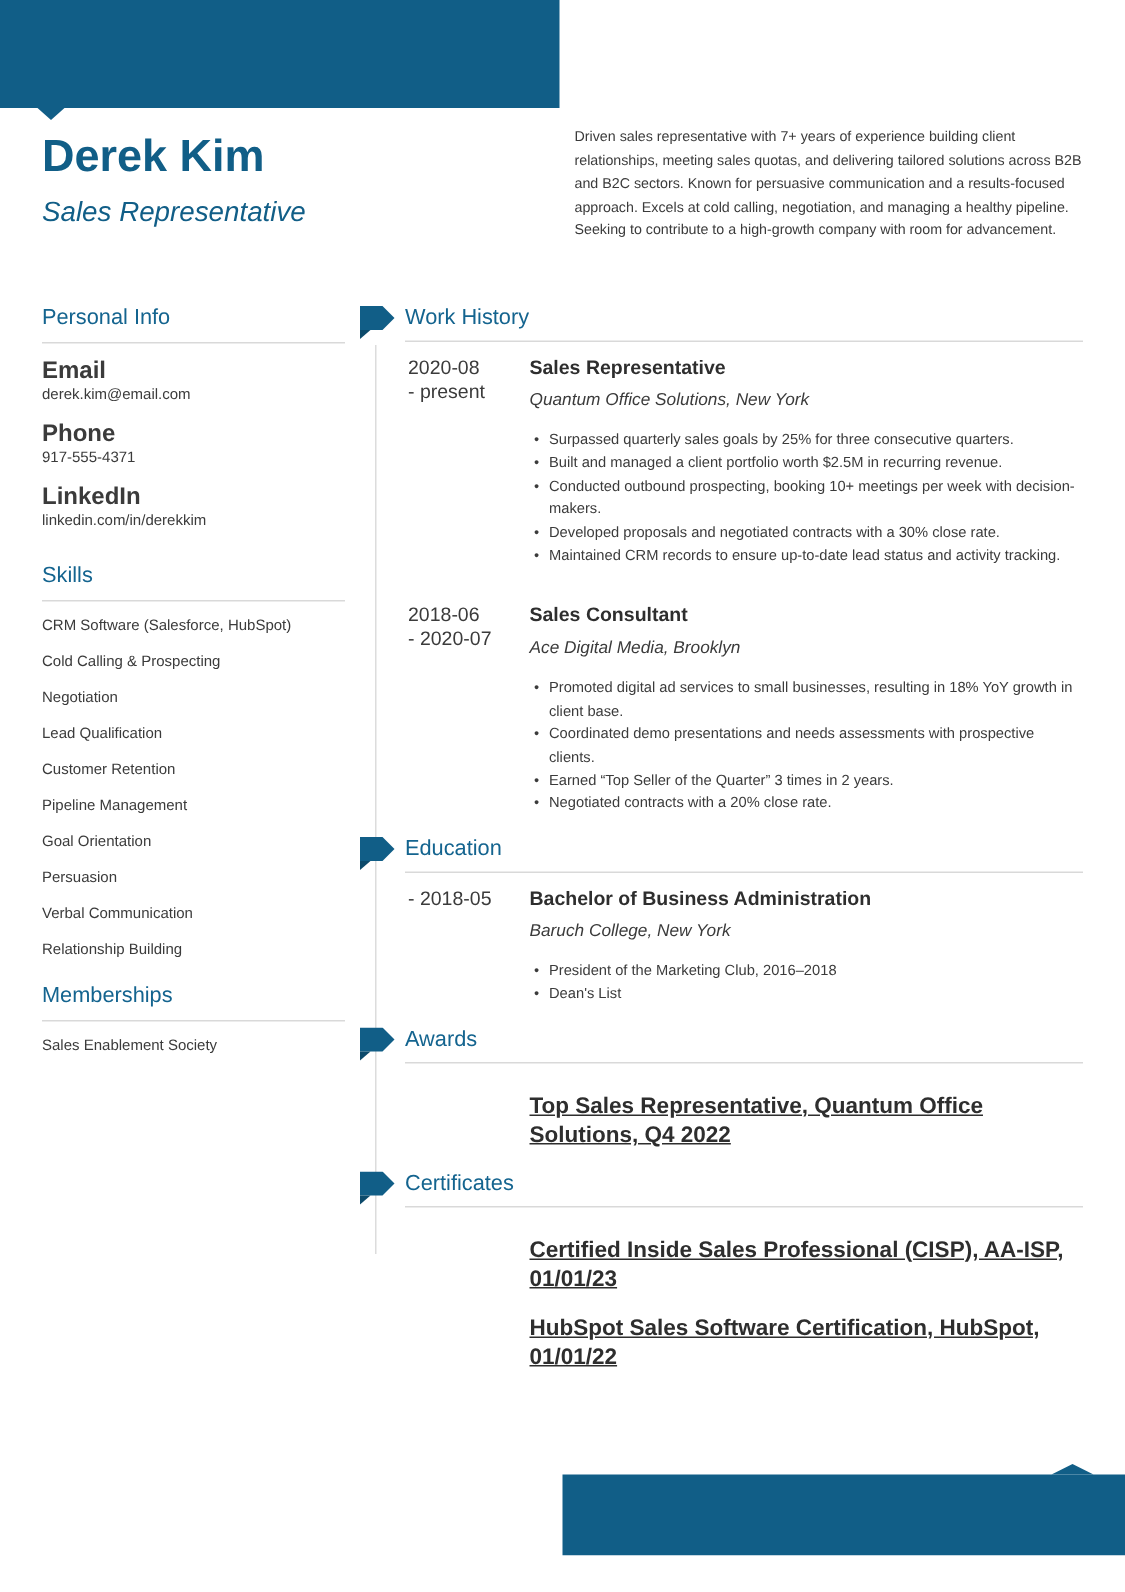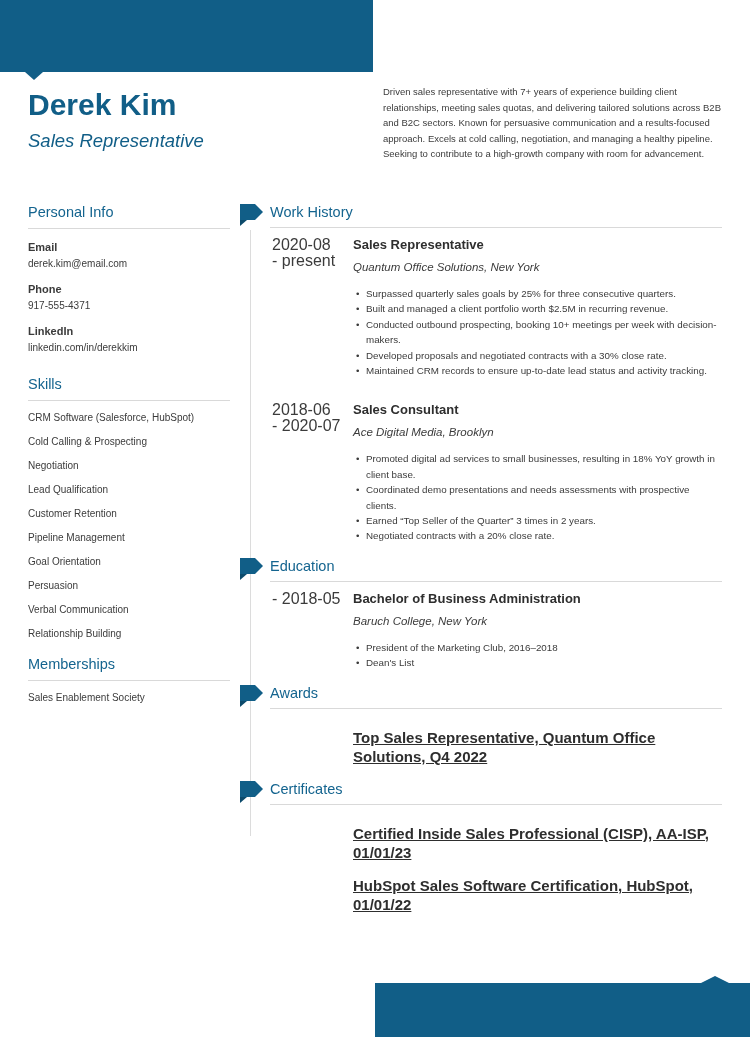--- a/index.html
+++ b/index.html
@@ -22,38 +22,38 @@
   .name{position:absolute;left:28px;top:88px;margin:0;font-size:30px;font-weight:bold;color:var(--primary);line-height:34px;}
   .cand-title{position:absolute;left:28px;top:129px;font-size:18.5px;font-style:italic;color:var(--primary);line-height:24px;}
   .summary{position:absolute;left:383px;top:84px;width:338px;margin:0;
     font-size:9.5px;line-height:15.5px;color:var(--body);}
   
   .rule{border-top:1px solid var(--divider);margin-top:6px;height:0;}
   h2{margin:0;font-size:14.5px;font-weight:normal;color:var(--heading);line-height:19px;}
   
   .sidebar{position:absolute;left:28px;top:203px;width:202px;}
   .pi-field{margin-top:11px;}
-  .pi-label{font-size:11px;font-weight:bold;color:var(--body);line-height:15px;}
+  .pi-label{font-size:16px;font-weight:bold;color:var(--body);line-height:15px;}
   .pi-value{font-size:10px;color:var(--body);line-height:15px;margin-top:1px;}
   .side-section{margin-top:20px;}
   .side-section.mem{margin-top:14px;}
   .skill{font-size:10px;color:var(--body);line-height:14px;margin-top:10px;}
   .skill:first-of-type{margin-top:9px;}
   
   .main{position:absolute;left:240px;top:203px;width:485px;}
   .timeline{position:absolute;left:10px;top:27px;width:1px;height:606px;background:#DCDCDC;}
   .section{position:relative;}
   .section + .section{margin-top:13px;}
   .sec-head{position:relative;min-height:19px;}
   .sec-head .marker{position:absolute;left:0;top:1px;}
   .sec-head h2{margin-left:30px;}
   .main .rule{margin-left:30px;width:452px;margin-top:5px;}
   .entry{display:flex;padding-left:32px;margin-top:9px;}
   .entry + .entry{margin-top:24px;}
-  .dates{flex:0 0 81px;width:81px;font-size:16px;line-height:16px;color:var(--body);}
+  .dates{flex:0 0 81px;width:81px;font-size:13px;line-height:16px;color:var(--body);}
   .body{flex:1;min-width:0;padding-right:1px;}
   .body h3{margin:0;font-size:13px;line-height:16px;font-weight:bold;color:var(--bold-text);}
   .company{margin-top:7px;font-size:11.5px;font-style:italic;color:var(--body);line-height:15px;}
   .bullets{margin-top:11px;}
   .bullet{position:relative;padding-left:13px;padding-right:2px;font-size:9.8px;line-height:15.4px;color:var(--body);}
   .bullet::before{content:"\2022";position:absolute;left:3px;top:0;color:var(--body);}
   .edu-bullets{margin-top:11px;}
   .bold-item{font-size:15px;font-weight:bold;color:var(--bold-text);line-height:19.5px;margin-top:10px;text-decoration:underline;}
   .bold-item + .bold-item{margin-top:13px;}
   

